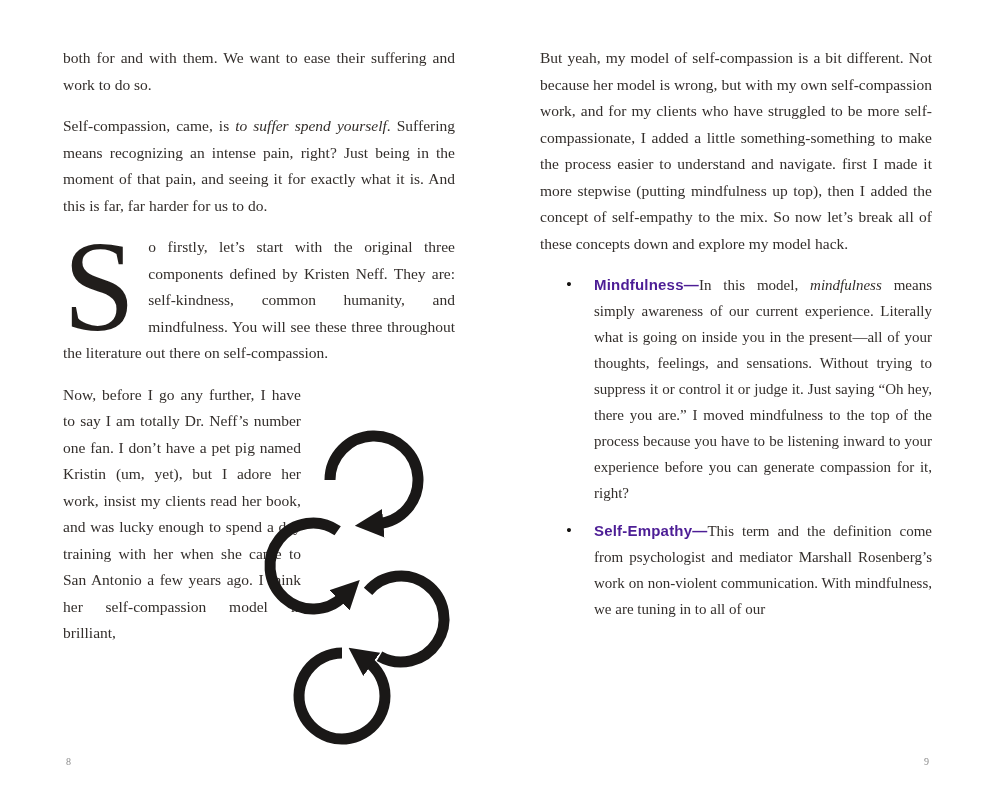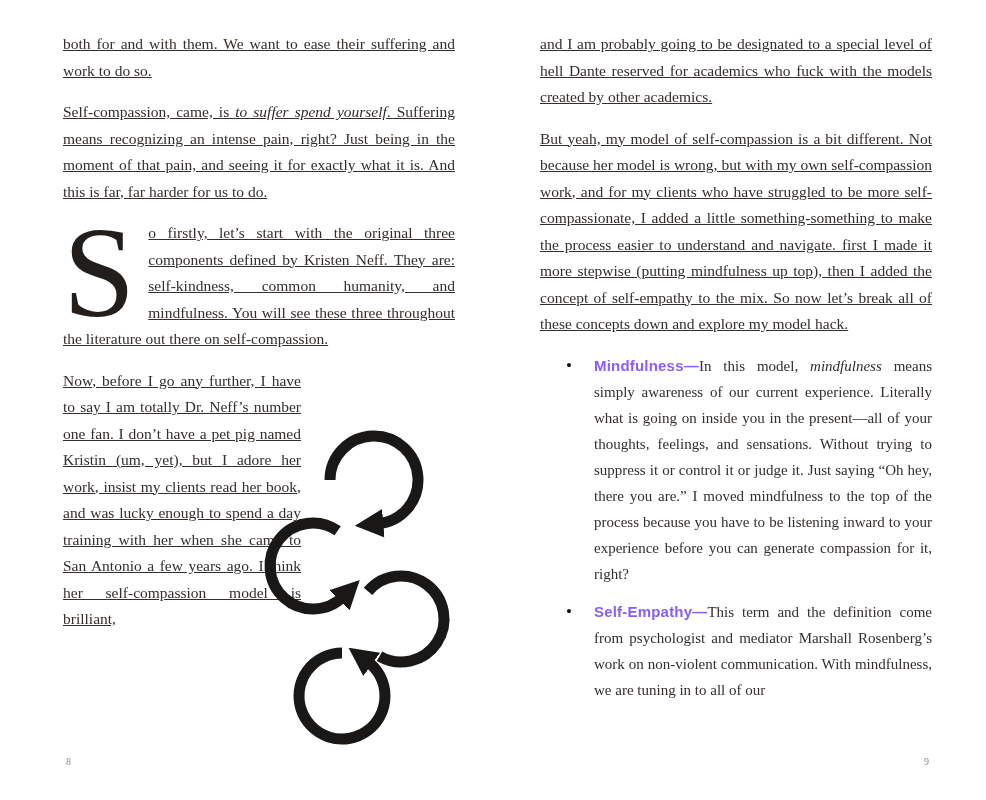--- a/index.html
+++ b/index.html
@@ -15,22 +15,21 @@
     position:absolute; top:0; height:800px; width:392px;
   }
   #left-page  { left:63px;  }
   #right-page { left:540px; }
   .page-inner { padding-top:31px; position:relative; }
 
   p.body {
     font-size:15.5px;
     line-height:26.5px;
     text-align:justify;
-    margin:0 0 15px 0;
-    text-decoration:underline;
+    margin:14px 0 15px 0;
   }
   p.last { margin-bottom:0; }
 
   h2.section {
     font-family:"Liberation Sans", sans-serif;
     font-weight:700;
     font-size:23px;
     line-height:28px;
     color:#211e1c;
     letter-spacing:0.2px;
@@ -72,21 +71,21 @@
   .bullet-text {
     flex:1;
     font-size:15px;
     line-height:26px;
     text-align:justify;
   }
   .term {
     font-family:"Liberation Sans", sans-serif;
     font-weight:700;
     font-size:15px;
-    color:#8b5cf6;
+    color:#4c1d95;
     letter-spacing:0.2px;
   }
 
   .pageno {
     position:absolute;
     top:756px;
     font-size:10px;
     color:#8b8b8b;
   }
   #left-page  .pageno { left:3px; }
@@ -121,21 +120,20 @@
         <path class="arc" d="M 77 229 A 43 43 0 1 0 102.27 237.21" marker-end="url(#ah)"></path>
       </svg>
 
       <span class="pageno">8</span>
     </div>
   </div>
 
   <div class="page" id="right-page">
     <div class="page-inner">
 
-      <p class="body">and I am probably going to be designated to a special level of hell Dante reserved for academics who fuck with the models created by other academics.</p>
 
       <p class="body">But yeah, my model of self-compassion is a bit different. Not because her model is wrong, but with my own self-compassion work, and for my clients who have struggled to be more self-compassionate, I added a little something-something to make the process easier to understand and navigate. first I made it more stepwise (putting mindfulness up top), then I added the concept of self-empathy to the mix. So now let’s break all of these concepts down and explore my model hack.</p>
 
       <div class="bullets">
 
         <div class="bullet">
           <span class="dot">•</span>
           <div class="bullet-text"><span class="term">Mindfulness—</span><span>In this model, </span><em>mindfulness</em><span> means simply awareness of our current experience. Literally what is going on inside you in the present—all of your thoughts, feelings, and sensations. Without trying to suppress it or control it or judge it. Just saying “Oh hey, there you are.” I moved mindfulness to the top of the process because you have to be listening inward to your experience before you can generate compassion for it, right?</span></div>
         </div>
 

